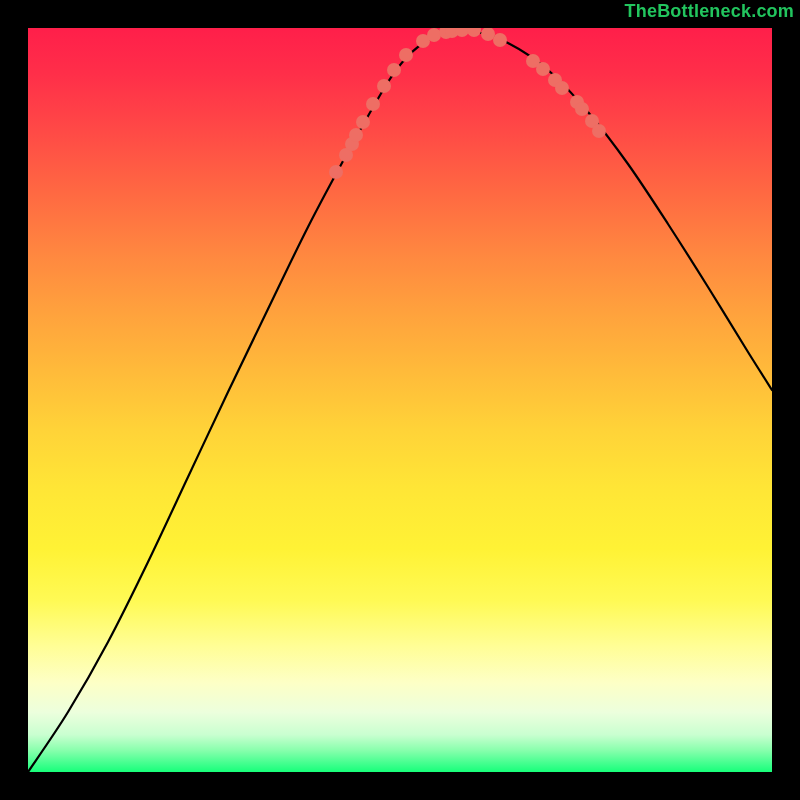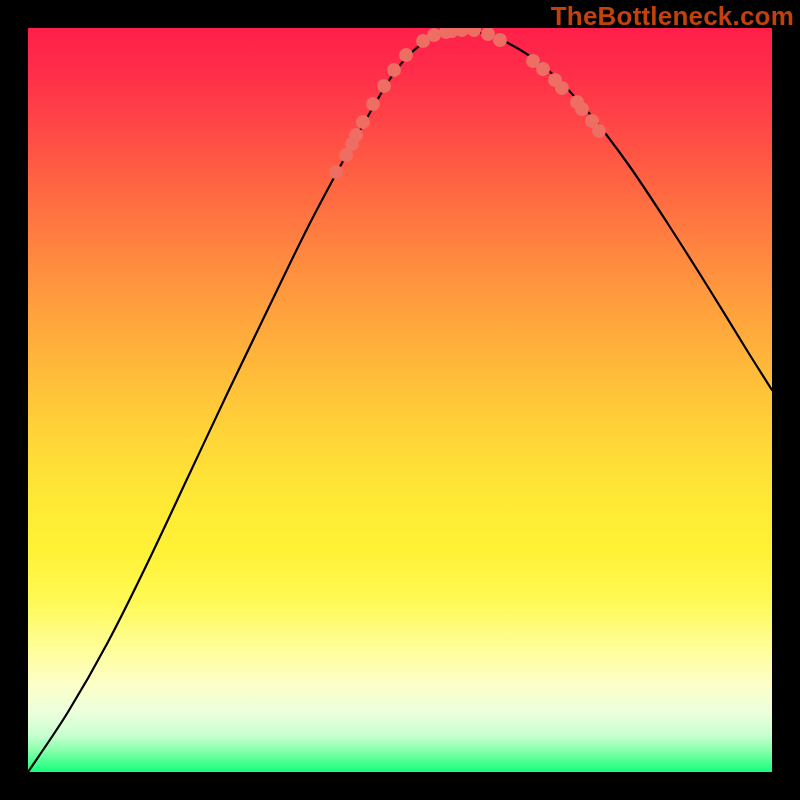--- a/index.html
+++ b/index.html
@@ -35,23 +35,23 @@
       #8bffae 97%,
       #3dff8c 99%,
       #17ff7a 100%
     );
   }
   .attribution {
     position: absolute;
     top: 1px;
     right: 6px;
     font-family: Arial, Helvetica, sans-serif;
-    font-size: 26px;
+    font-size: 18px;
     font-weight: bold;
-    color: #c2410c;
+    color: #22c55e;
     letter-spacing: 0.2px;
   }
   svg.curve {
     position: absolute;
     left: 0;
     top: 0;
     width: 744px;
     height: 744px;
   }
 </style>

